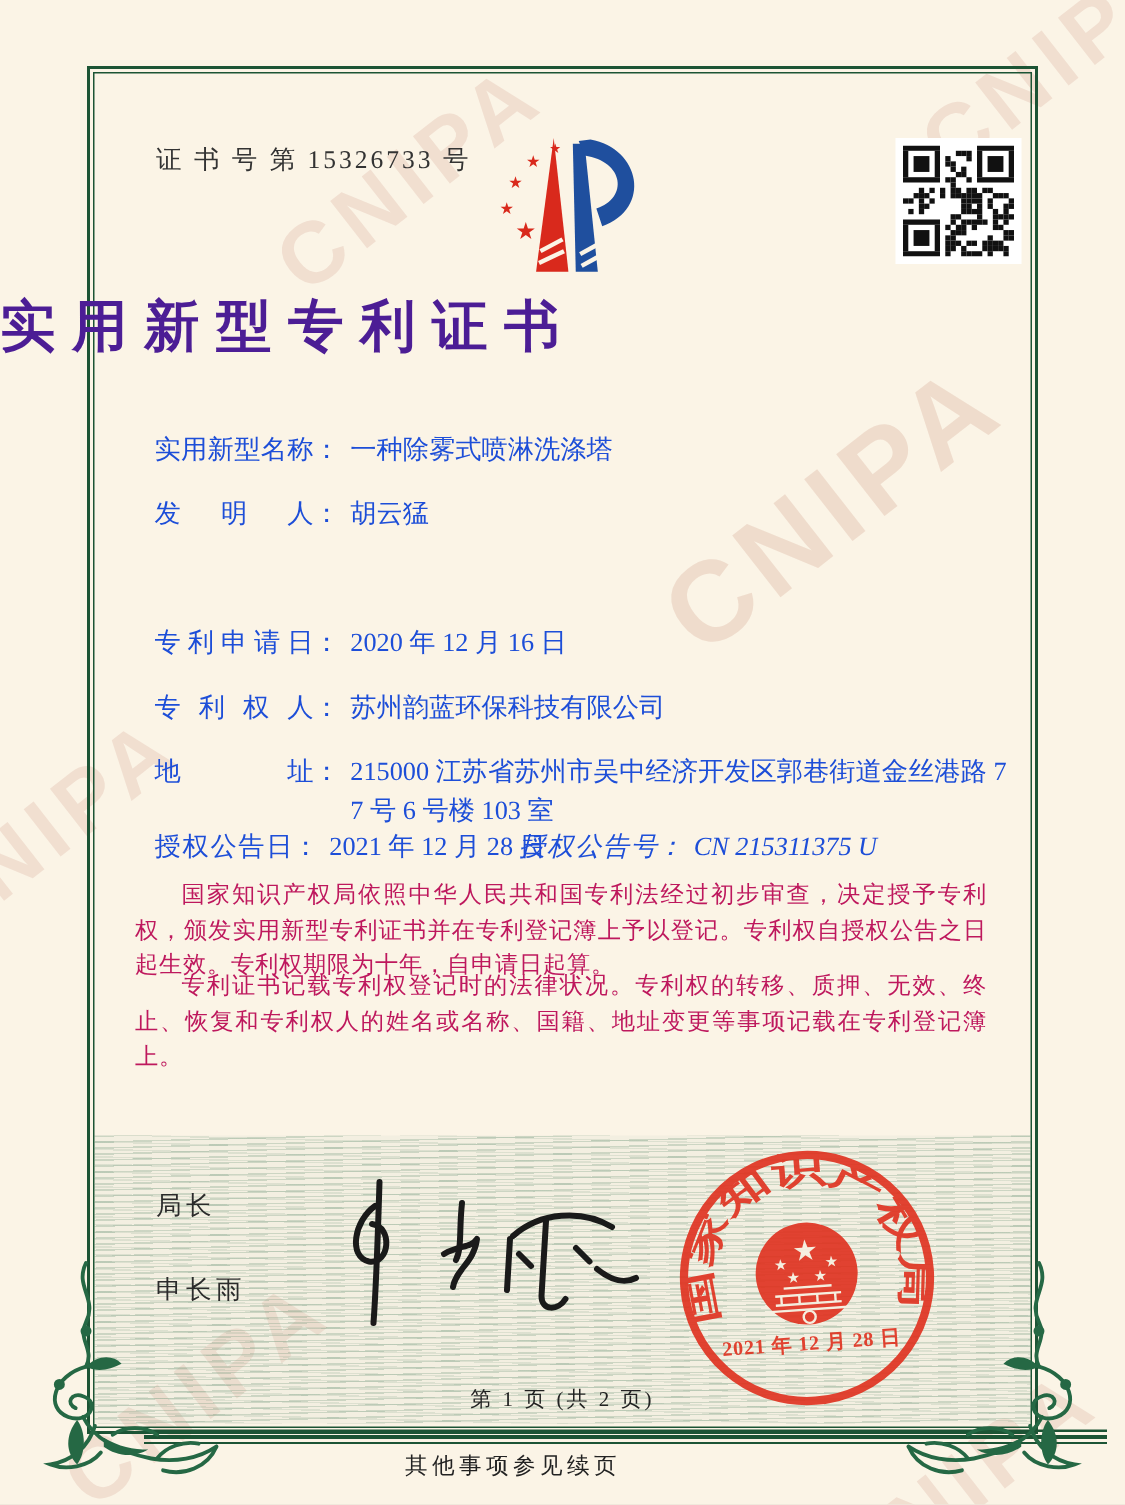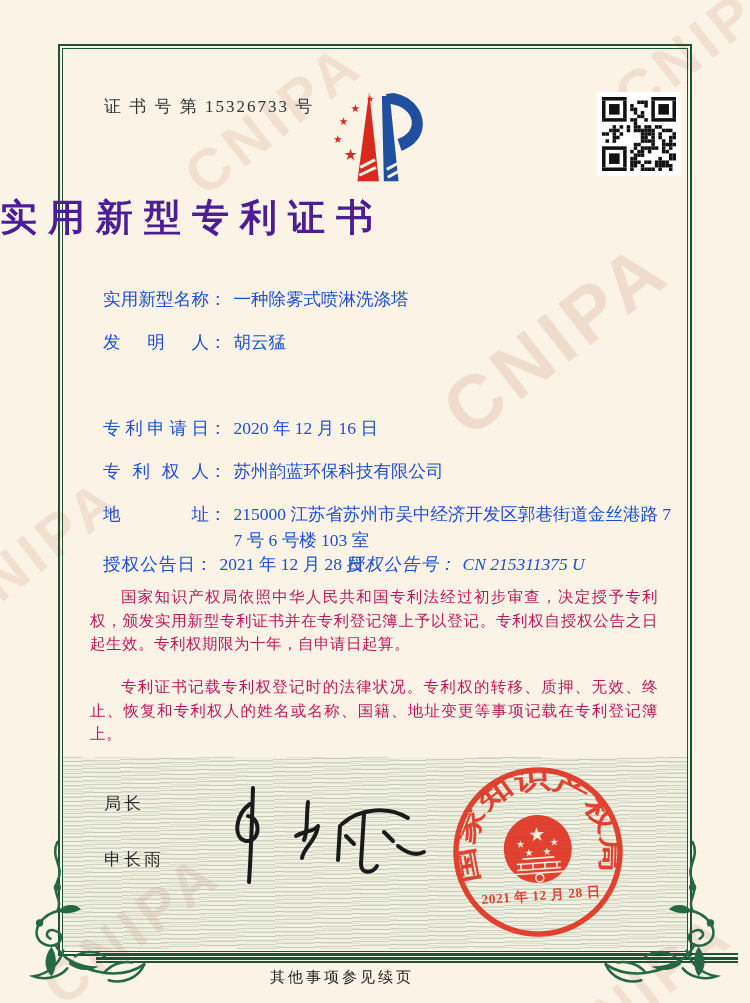--- a/index.html
+++ b/index.html
@@ -306,21 +306,21 @@
     <span class="lab">地址</span><span class="colon">：</span><span class="val"><span>215000 江苏省苏州市吴中经济开发区郭巷街道金丝港路 7</span><span class="addr2">7 号 6 号楼 103 室</span></span>
   </div>
   <div class="row" style="top:551px">
     <span class="lab-sm">授权公告日</span><span class="colon">：</span><span class="val">2021 年 12 月 28 日</span>
     <span class="pair2">
       <span class="lab-sm">授权公告号</span><span class="colon">：</span><span class="val">CN 215311375 U</span>
     </span>
   </div>
 
   <div class="para" style="top:585px">国家知识产权局依照中华人民共和国专利法经过初步审查，决定授予专利权，颁发实用新型专利证书并在专利登记簿上予以登记。专利权自授权公告之日起生效。专利权期限为十年，自申请日起算。</div>
-  <div class="para" style="top:675px">专利证书记载专利权登记时的法律状况。专利权的转移、质押、无效、终止、恢复和专利权人的姓名或名称、国籍、地址变更等事项记载在专利登记簿上。</div>
+  <div class="para" style="top:646px">专利证书记载专利权登记时的法律状况。专利权的转移、质押、无效、终止、恢复和专利权人的姓名或名称、国籍、地址变更等事项记载在专利登记簿上。</div>
 
   <div class="signer" style="top:792px">局长</div>
   <div class="signer" style="top:848px">申长雨</div>
 
   <svg class="sig" viewBox="0 0 218 112">
     <g fill="none" stroke="#1a1a1a" stroke-width="4" stroke-linecap="round" stroke-linejoin="round">
       <path d="M38,24 C24,34 20,58 34,61 C48,63 50,38 36,36"></path>
       <path d="M41,8 C40,40 39,75 37,102"></path>
       <path d="M96,22 C94,40 96,52 92,60"></path>
       <path d="M84,56 C94,50 102,52 106,46 C104,62 92,66 90,78"></path>
@@ -351,15 +351,16 @@
         <path d="M-22,11 H22"></path>
         <path d="M-18,11 V17 M-6,11 V17 M6,11 V17 M18,11 V17"></path>
         <path d="M-22,17 H22"></path>
         <path d="M-26,21 H26"></path>
         <circle cx="0" cy="26" r="4"></circle>
       </g>
     </g>
     <text x="0" y="48" font-size="13.5" font-weight="600" text-anchor="middle" letter-spacing="0.5" fill="#e0301e" font-family="'Liberation Serif','DejaVu Serif',serif">2021 年 12 月 28 日</text>
   </svg>
 
+  <div class="page-info">第 1 页 (共 2 页)</div>
   <div class="note">其他事项参见续页</div>
 
 </div>
 
 </body></html>

